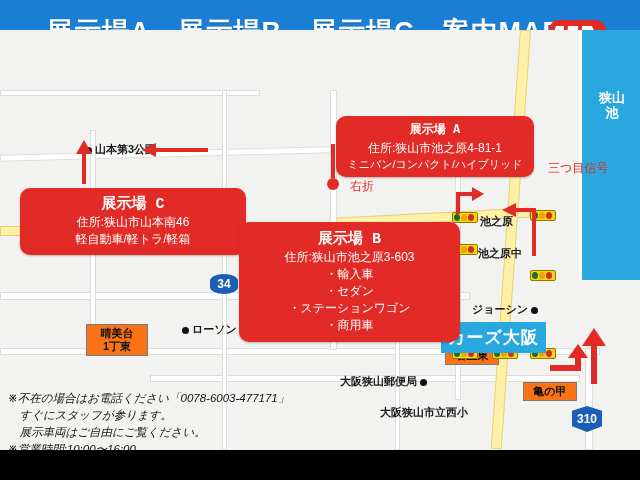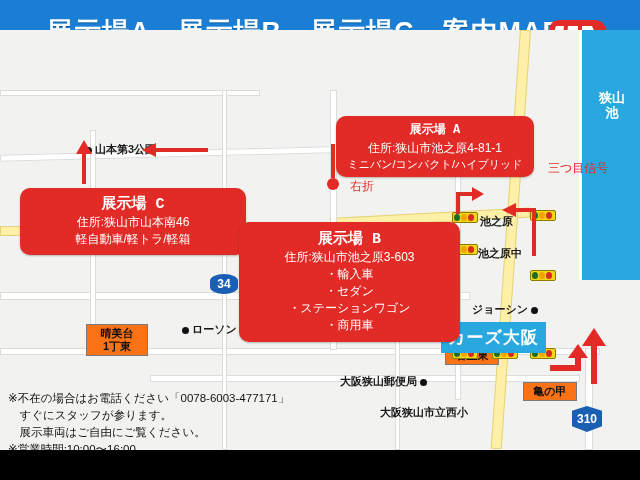--- a/index.html
+++ b/index.html
@@ -46,21 +46,21 @@
   .wbox{position:absolute;background:#f97316;border:1px solid #7a7a7a;font-size:11px;font-weight:bold;color:#111;padding:2px 4px;line-height:13px;text-align:center;white-space:nowrap;}
   .rt{position:absolute;width:28px;height:20px;background:#1a5fb4;border-radius:4px;color:#fff;font-size:12px;font-weight:bold;text-align:center;line-height:20px;}
   .rt.sh{border-radius:50%/35%;}
   .shield{position:absolute;width:30px;height:26px;background:#1a5fb4;color:#fff;font-size:12px;font-weight:bold;text-align:center;line-height:26px;clip-path:polygon(50% 0,100% 18%,100% 78%,50% 100%,0 78%,0 18%);}
 
   .brand{position:absolute;left:441px;top:292px;background:#29a8e0;color:#fff;font-size:17px;font-weight:bold;padding:4px 7px;white-space:nowrap;letter-spacing:1px;}
 
   .redtxt{position:absolute;color:#e22b26;font-size:12px;font-weight:normal;white-space:nowrap;}
 
   .note{position:absolute;left:8px;top:360px;font-size:11.5px;line-height:17px;color:#111;}
-  .note div{white-space:nowrap;}
+  .note div{white-space:nowrap;font-style:italic;}
 
   .arrow{position:absolute;}
 </style>
 </head>
 <body>
 
 <div id="stage">
 
   <div class="header">
     <div class="header-title">展示場A　展示場B　展示場C　案内MAP</div>

